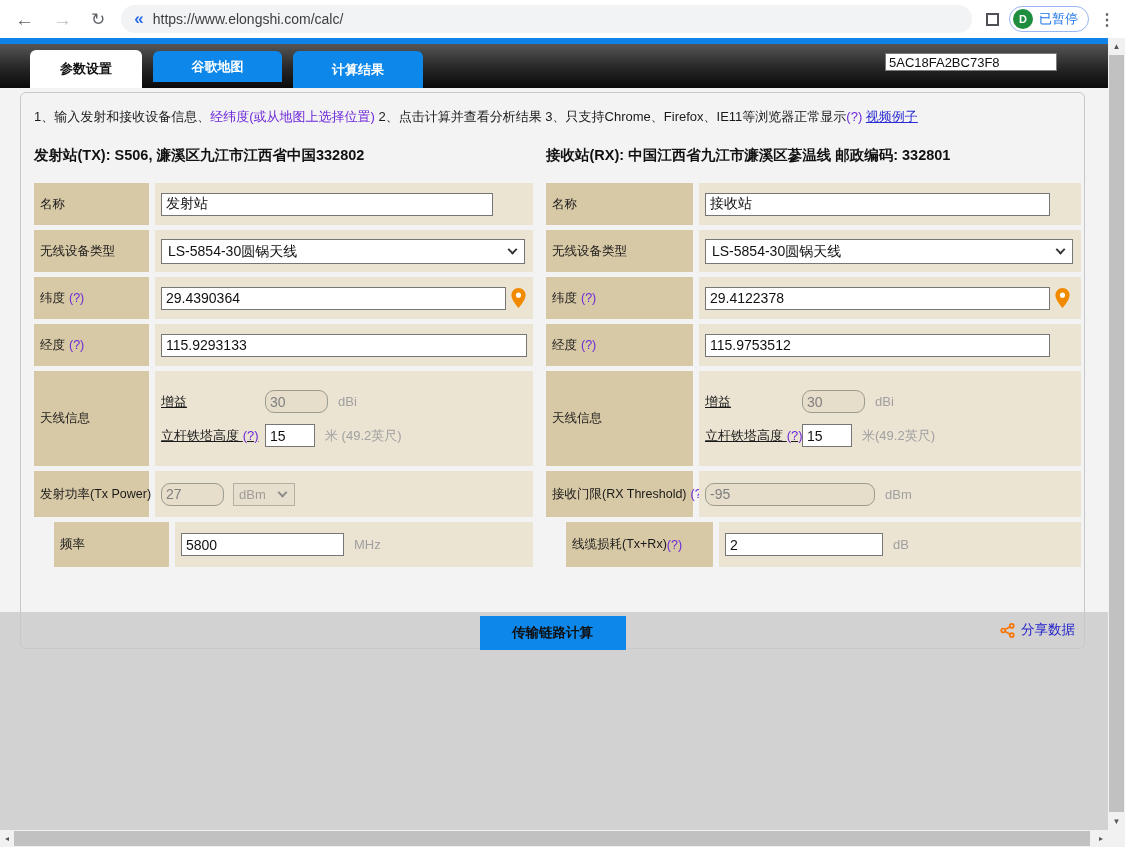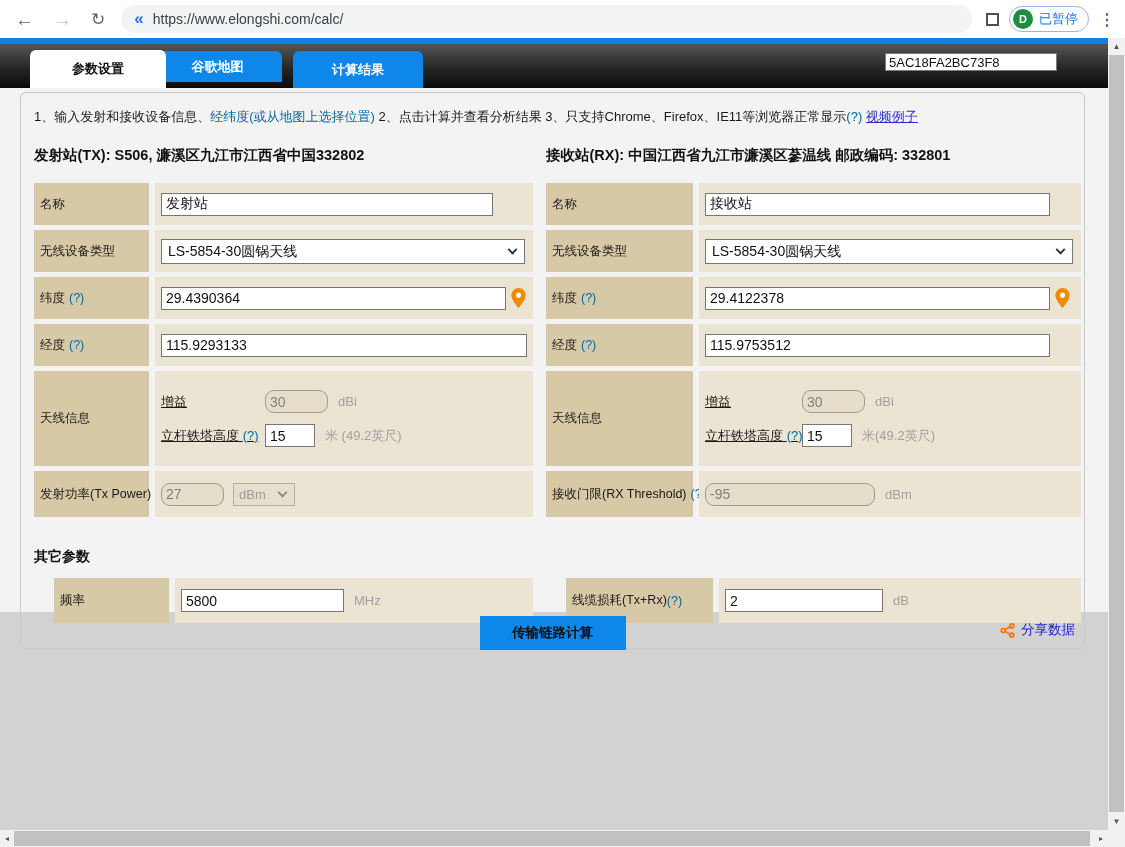--- a/index.html
+++ b/index.html
@@ -18,32 +18,32 @@
   .sq { width:13px; height:13px; border:2px solid #4d5156; margin:0 10px 0 4px; flex:0 0 auto; }
   .chip { display:flex; align-items:center; border:1px solid #9ab6f2; border-radius:14px; height:26px; padding:0 10px 0 3px; background:#fff; gap:6px; flex:0 0 auto; }
   .avatar { width:20px; height:20px; border-radius:50%; background:#1e8e3e; color:#fff; font-size:11px; font-weight:bold; display:flex; align-items:center; justify-content:center; }
   .chiptext { color:#1a73e8; font-size:13px; white-space:nowrap; }
   .dots { color:#5f6368; font-size:16px; font-weight:bold; margin:0 10px 0 10px; flex:0 0 auto; }
 
   
   .bluebar { position:absolute; top:38px; left:0; width:1108px; height:6px; background:#0e82e6; }
   .siteheader { position:absolute; top:44px; left:0; width:1108px; height:44px; background:linear-gradient(#565656 0%, #262626 55%, #0a0a0a 100%); }
   .tab { position:absolute; display:flex; align-items:center; justify-content:center; font-size:13px; font-weight:bold; border-radius:6px 6px 0 0; cursor:pointer; }
-  .tab.t1 { left:30px; top:6px; width:136px; height:38px; background:#fff; color:#111; z-index:2; }
+  .tab.t1 { left:30px; top:6px; width:112px; height:38px; background:#fff; color:#111; z-index:2; }
   .tab.t2 { left:153px; top:7px; width:129px; height:31px; background:#0d87e9; color:#fff; }
   .tab.t3 { left:293px; top:7px; width:130px; height:38px; background:#0d87e9; color:#fff; }
   .code { position:absolute; left:885px; top:9px; width:172px; height:18px; border:1px solid #7a7a7a; font-size:13px; padding:0 3px; font-family:inherit; background:#fff; color:#111; }
 
   
   .content { position:absolute; top:88px; left:0; width:1108px; height:524px; background:#f3f3f3; }
   .graybottom { position:absolute; top:612px; left:0; width:1108px; height:218px; background:#d2d2d2; }
   .panel { position:absolute; left:20px; top:92px; width:1065px; height:557px; border:1px solid #c8c8c8; border-radius:6px; z-index:3; }
 
   .instruction { padding:15px 10px 0 13px; font-size:13px; color:#1a1a1a; white-space:nowrap; }
-  .red { color:#0369a1; }
+  .red { color:#6d28d9; }
   .vlink { color:#2a2ad0; text-decoration:underline; cursor:pointer;margin-top:18px; }
 
   .cols { display:flex; gap:13px; padding:0 5px 0 13px; }
   .col-tx { width:499px; flex:0 0 auto; }
   .col-rx { width:535px; flex:0 0 auto; }
   .st-header { font-weight:bold; font-size:14.5px; color:#111; margin:20px 0 18px 0; white-space:nowrap; }
 
   .frow { display:flex; margin-bottom:5px; min-height:42px; }
   .flabel { background:#d8c9a6; font-size:12.5px; color:#1a1a1a; display:flex; align-items:center; padding:0 6px; flex:0 0 auto; white-space:nowrap; }
   .col-tx .flabel { width:115px; }
@@ -265,21 +265,20 @@
               <span class="red">(?)</span>
             </div>
           <div class="fcell">
             <input class="ti ro w-thresh" readonly="" value="-95" style="">
             <span class="unit">dBm</span>
           </div>
         </div>
       </div>
     </div>
 
-    <div class="other-title">其它参数</div>
     <div class="cols other-row">
       <div class="col col-tx">
         <div class="frow">
           <div class="flabel">频率</div>
           <div class="fcell">
             <input class="ti w-freq" value="5800" style="">
             <span class="unit">MHz</span>
           </div>
         </div>
       </div>

